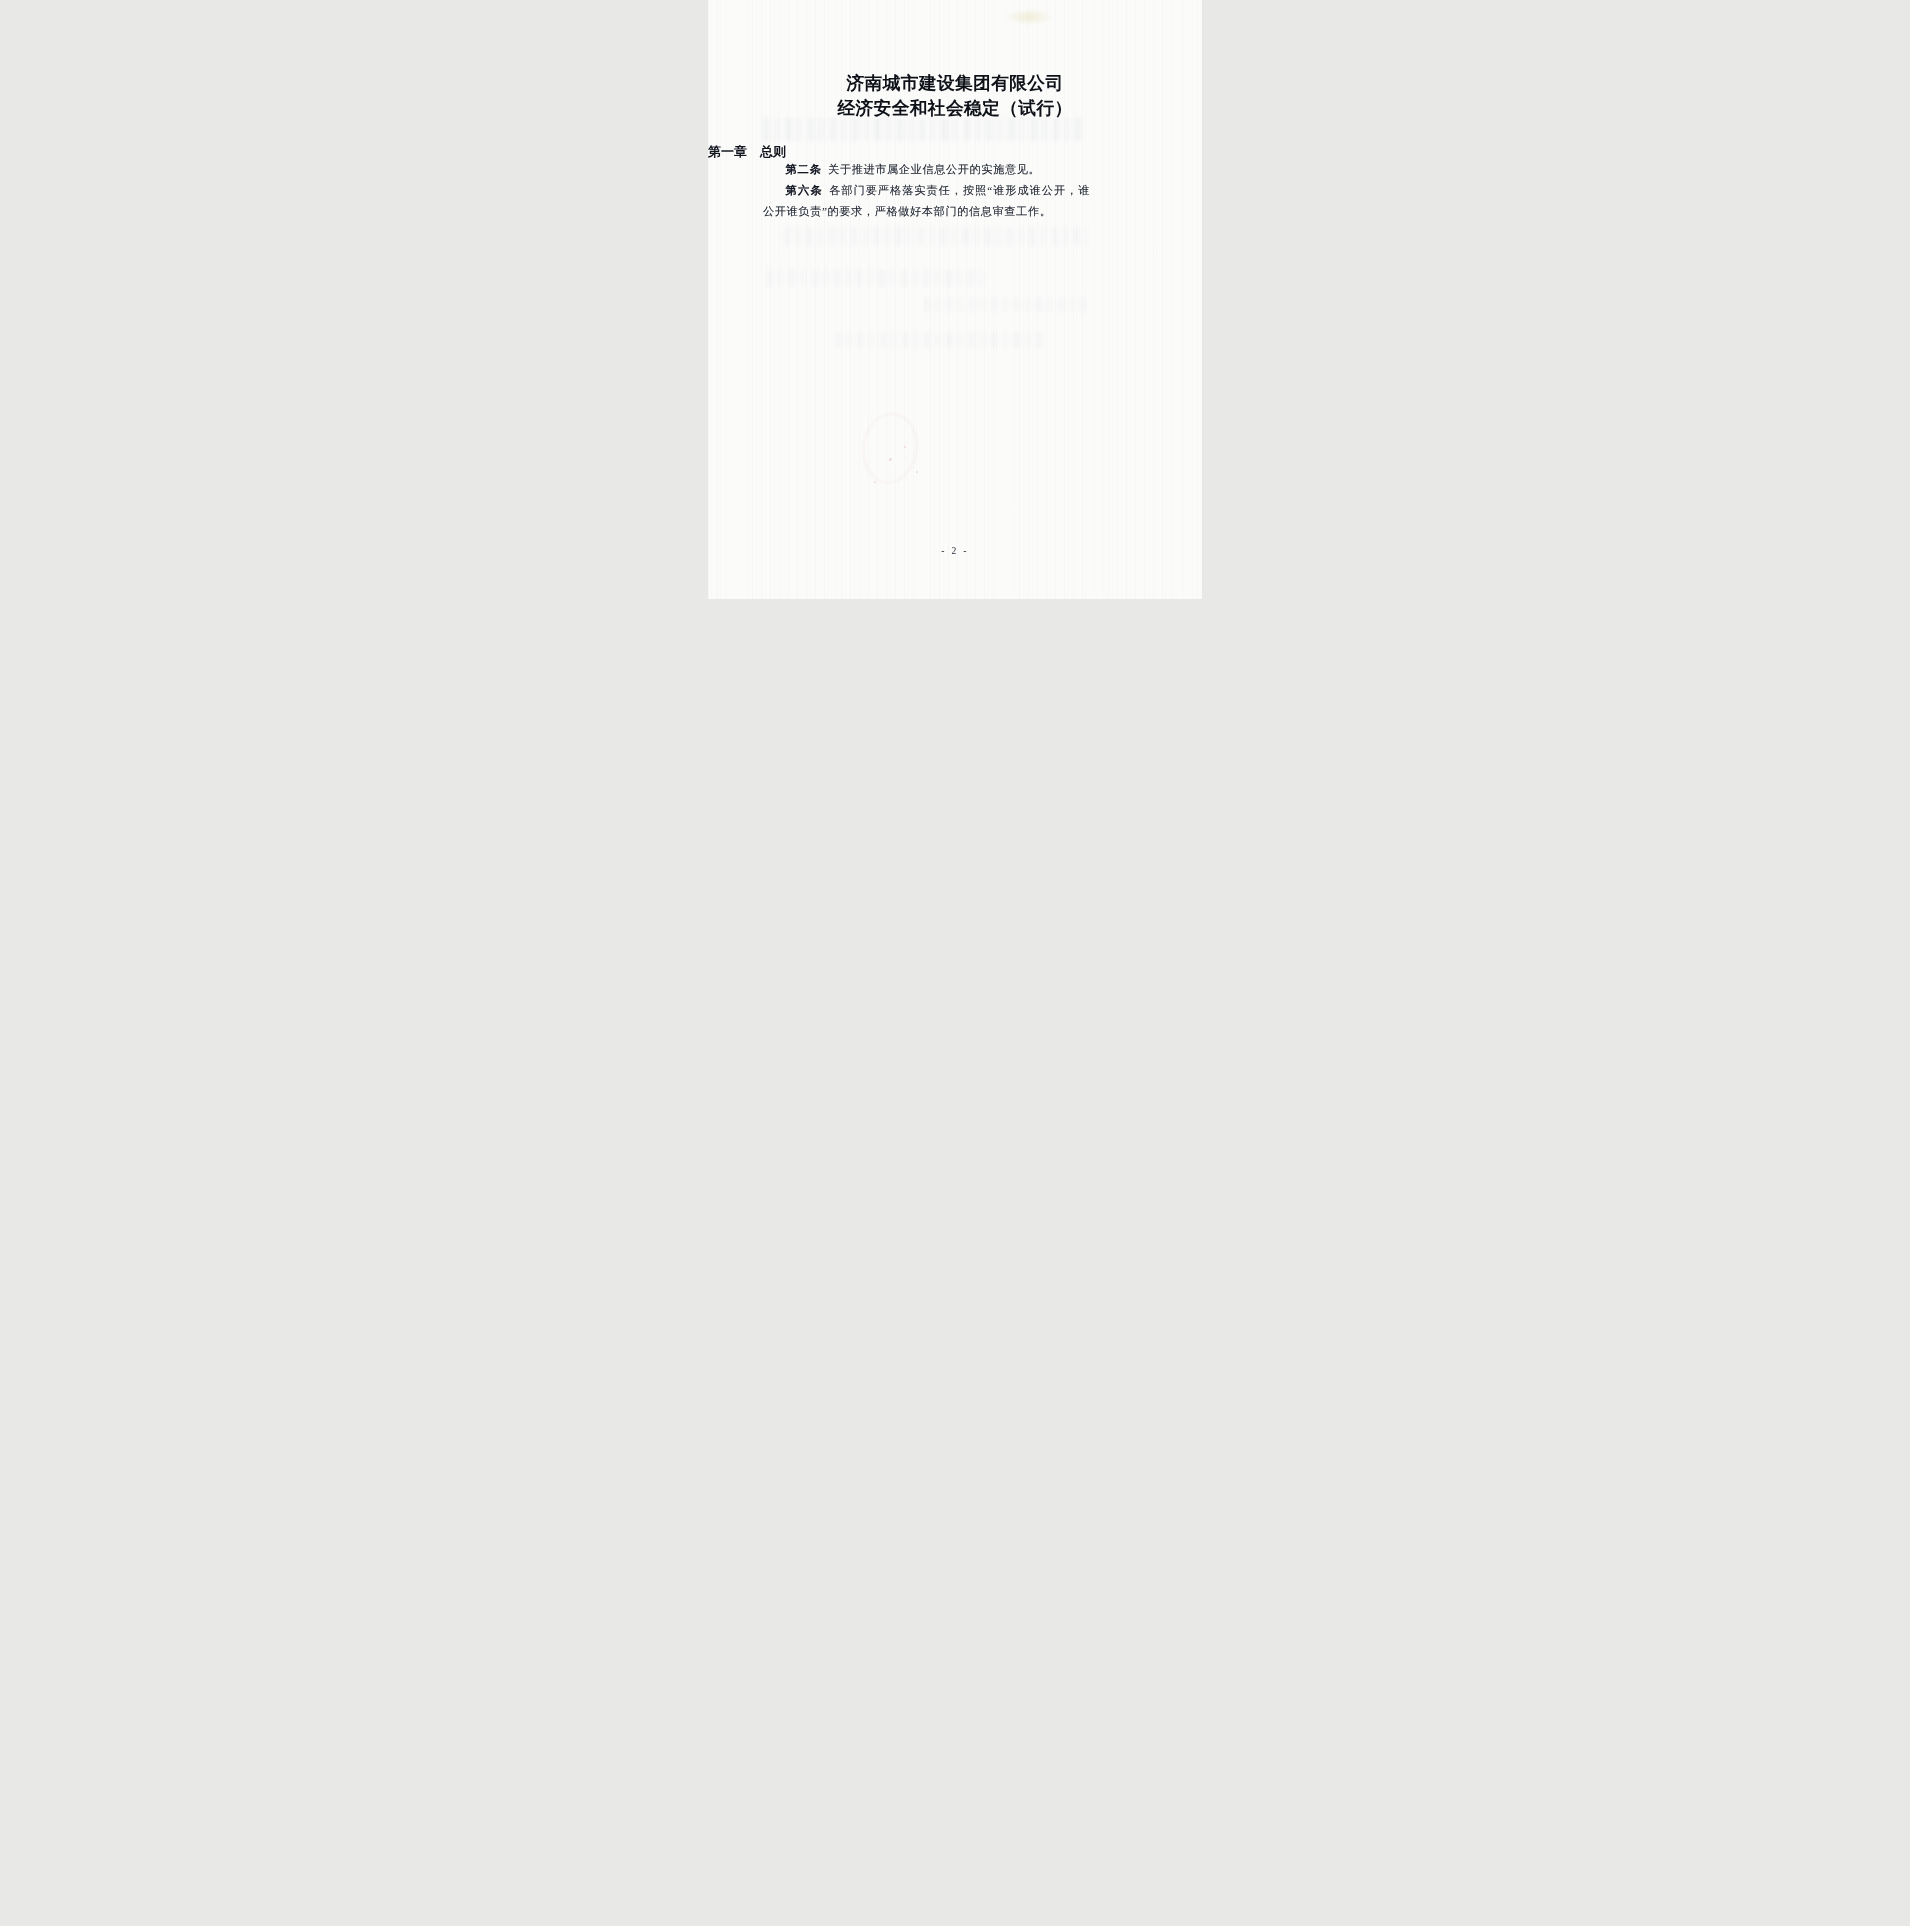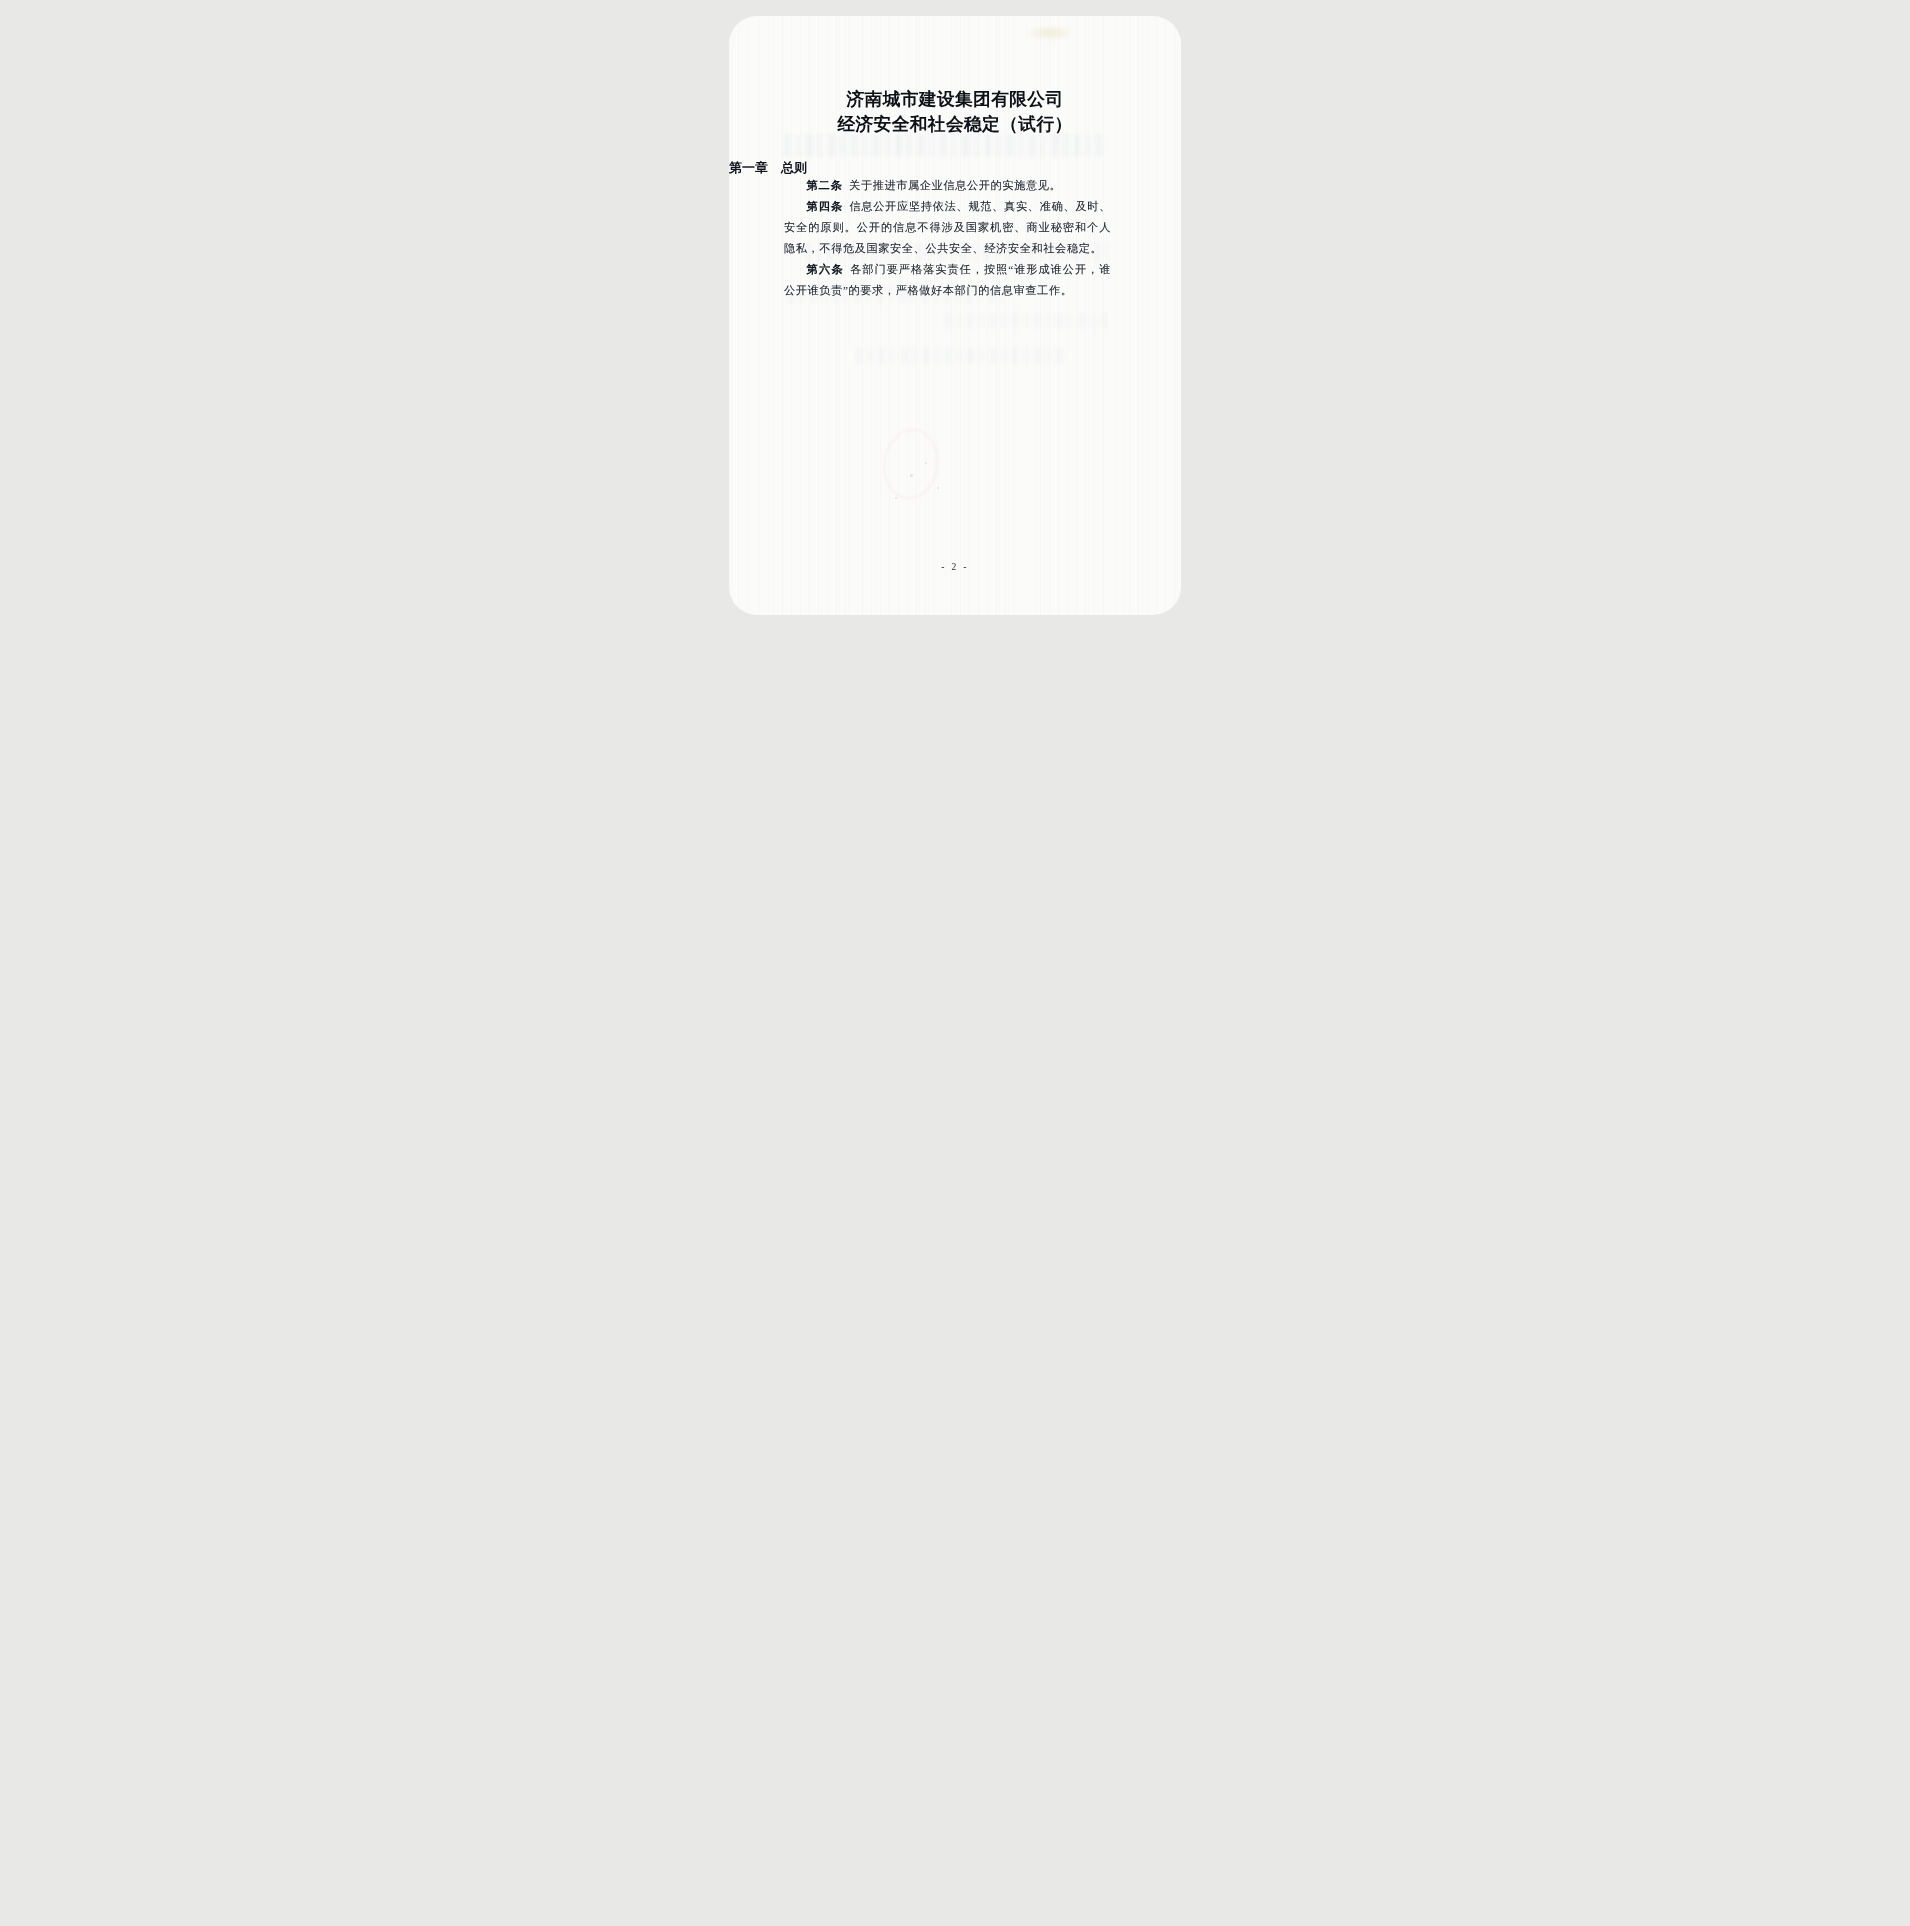--- a/index.html
+++ b/index.html
@@ -3,27 +3,26 @@
 <meta charset="utf-8">
 <style>
   html, body {
     margin: 0;
     padding: 0;
     background: #e8e8e6;
     font-family: "Liberation Serif", "DejaVu Serif", serif;
   }
   .page {
     position: relative;
-    width: 452px;
+    width: 494px;
     height: 599px;
-    margin: 16px auto;
+    margin: 0 auto;
     background: #fbfbfa;
     overflow: hidden;
     color: #262b36;
-    border-radius: 28px;
   }
   
   .scan-texture {
     position: absolute;
     inset: 0;
     background: repeating-linear-gradient(
       90deg,
       rgba(60, 70, 90, 0.022) 0 0.8px,
       rgba(0, 0, 0, 0) 0.8px 3.5px,
       rgba(60, 70, 90, 0.012) 3.5px 4.2px,
@@ -168,19 +167,18 @@
 
   <div class="title-line t1">济南城市建设集团有限公司</div>
   <div class="title-line t2">经济安全和社会稳定（试行）</div>
 
   <div class="chapter-heading">
     <span class="chapter-number">第一章</span><span class="chapter-title">总则</span>
   </div>
 
   <div class="doc-body" id="doc-body">
       <p><span class="lead">第二条</span><span>关于推进市属企业信息公开的实施意见。</span></p>
-      <p><span class="lead">第四条</span><span>信息公开应坚持依法、规范、真实、准确、及时、安全的原则。公开的信息不得涉及国家机密、商业秘密和个人隐私，不得危及国家安全、公共安全、经济安全和社会稳定。</span></p>
       <p><span class="lead">第六条</span><span>各部门要严格落实责任，按照“谁形成谁公开，谁公开谁负责”的要求，严格做好本部门的信息审查工作。</span></p>
     </div>
 
   <div class="page-number">- 2 -</div>
 </div>
 
 
 </body></html>

